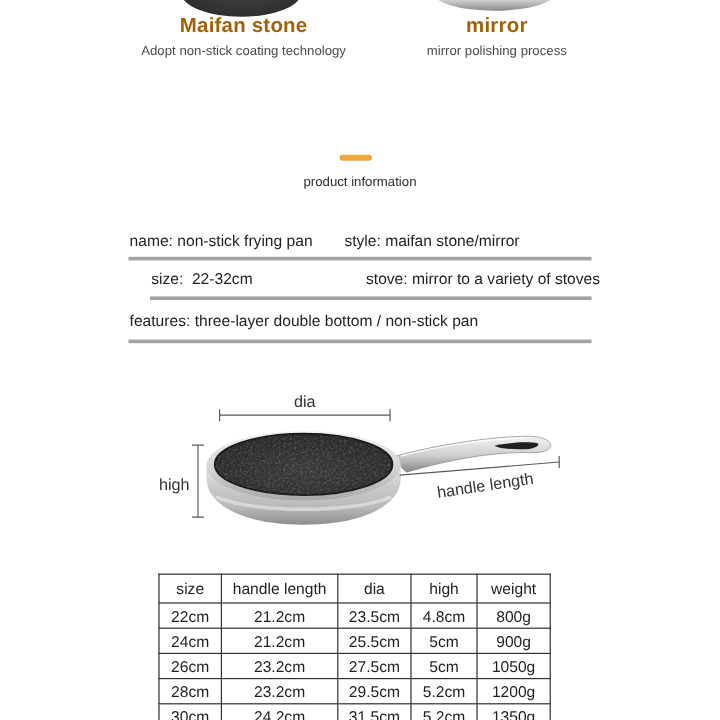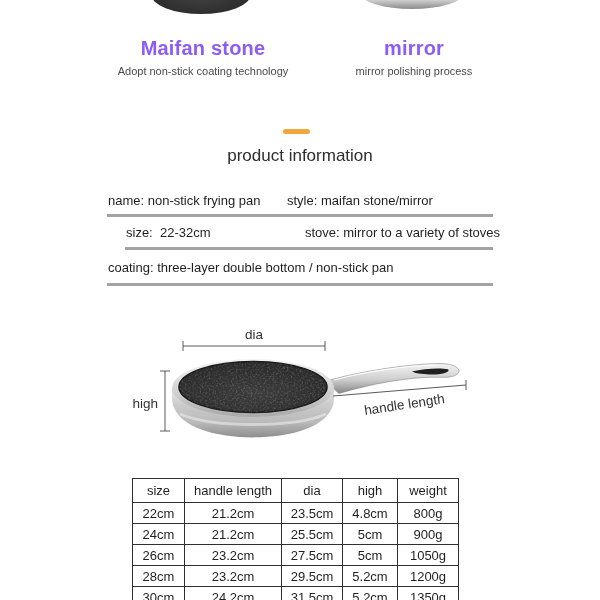--- a/index.html
+++ b/index.html
@@ -8,27 +8,27 @@
 
   
   .feature{position:absolute;top:0;width:200px;text-align:center;}
   .feature-left{left:103px;}
   .feature-right{left:314px;}
   .pan-arc{position:absolute;border-radius:50%;}
   .pan-arc.dark{left:48px;top:-26px;width:100px;height:40px;
      background:radial-gradient(ellipse at 50% 35%, #4a4a4a 0%, #343434 55%, #262626 100%);}
   .pan-arc.mirror{left:46px;top:-23px;width:104px;height:32px;
      background:linear-gradient(180deg,#6f6f6f 0%,#9a9a9a 28%,#e9e9e9 55%,#cfcfcf 72%,#8b8b8b 100%);}
-  .feature-title{margin:0;padding-top:37px;font-size:20px;font-weight:bold;color:#8b5cf6;letter-spacing:.2px;}
+  .feature-title{margin:0;padding-top:12px;font-size:17px;font-weight:bold;color:#a16207;letter-spacing:.2px;}
   .feature-sub{margin:5px 0 0 0;font-size:11px;color:#4a4a4a;}
 
   
   .accent-dash{position:absolute;left:283px;top:129px;width:27px;height:5px;border-radius:2.5px;background:#F0A83C;}
   .section-title{position:absolute;left:0;top:146px;width:600px;text-align:center;
-     font-size:17px;color:#2d2d2d;}
+     font-size:11px;color:#2d2d2d;}
 
   
   .info{position:absolute;left:107px;top:187px;width:386px;}
   .info-row{display:flex;align-items:center;border-bottom:3px solid #a3a3a3;white-space:pre;
      font-size:13px;color:#1f1f1f;}
   .info-row.r1{height:27px;}
   .info-row.r2{height:29px;padding-top:1px;margin-left:18px;}
   .info-row.r3{height:32px;padding-top:1px;}
   .info-left{flex:0 0 179px;padding-left:1px;}
   .info-right{flex:1;}
@@ -66,21 +66,21 @@
   <div class="info">
     <div class="info-row r1">
       <span class="info-left">name: non-stick frying pan</span>
       <span class="info-right">style: maifan stone/mirror</span>
     </div>
     <div class="info-row r2">
       <span class="info-left">size:  22-32cm</span>
       <span class="info-right">stove: mirror to a variety of stoves</span>
     </div>
     <div class="info-row r3">
-      <span class="info-left" style="flex:1">coating: three-layer double bottom / non-stick pan</span>
+      <span class="info-left" style="flex:1">features: three-layer double bottom / non-stick pan</span>
     </div>
   </div>
 
   <svg class="diagram" width="600" height="142" viewBox="0 320 600 142">
     <defs>
       <linearGradient id="rimG" x1="0" y1="0" x2="0" y2="1">
         <stop offset="0" stop-color="#f4f4f4"></stop>
           <stop offset="0.6" stop-color="#cfcfcf"></stop>
           <stop offset="1" stop-color="#a8a8a8"></stop>
       </linearGradient>

